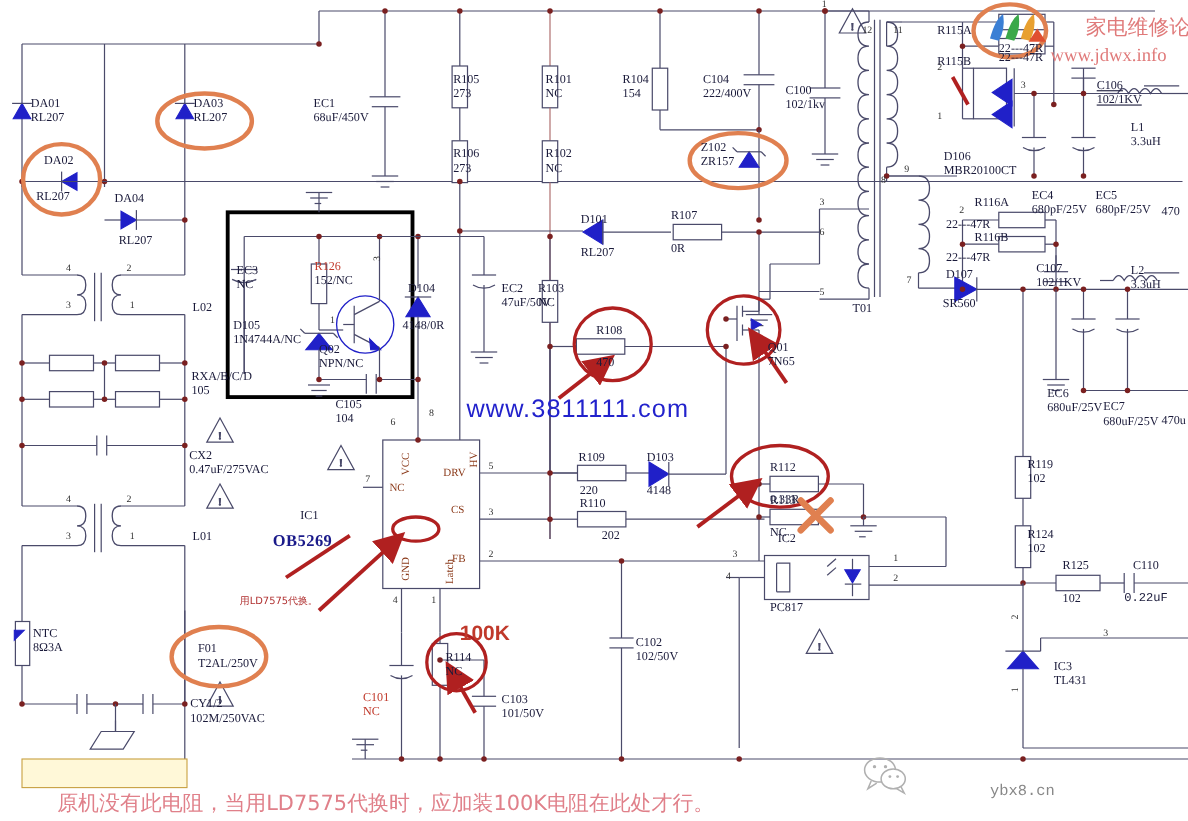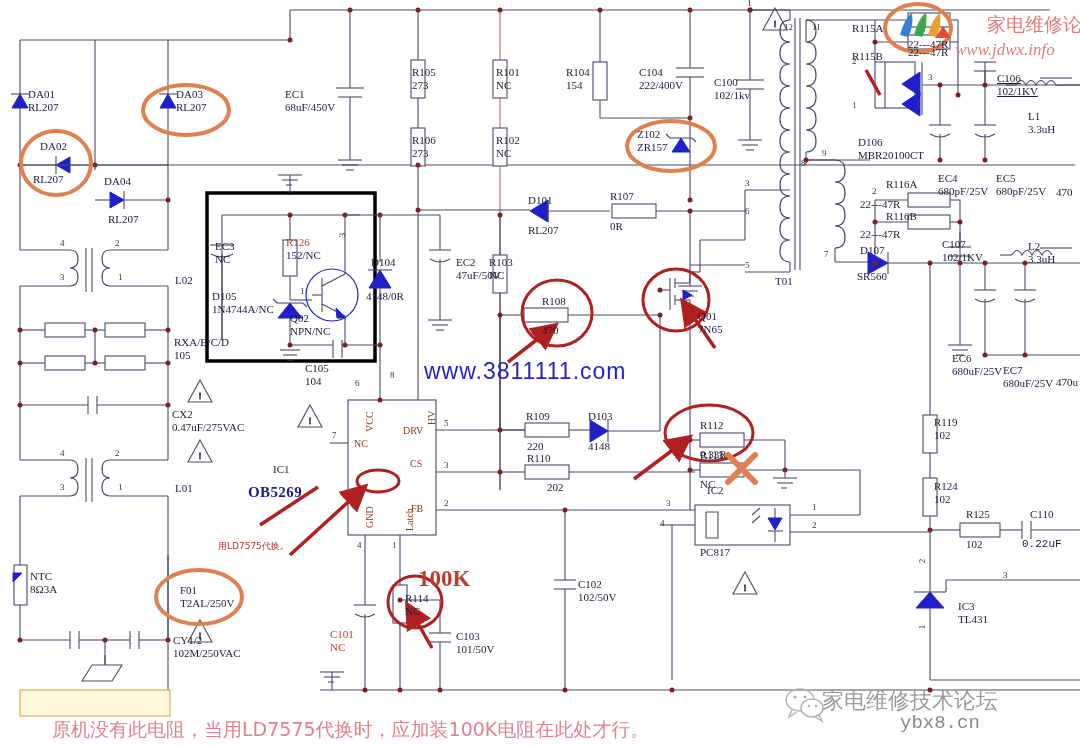--- a/index.html
+++ b/index.html
@@ -8,21 +8,21 @@
   svg#sheet{position:absolute;left:0;top:0;}
   .lbl{position:absolute;font-family:"Liberation Serif",serif;font-size:11px;color:#1a1a3a;line-height:1.15;white-space:nowrap;}
   .pin{position:absolute;font-family:"Liberation Serif",serif;font-size:9px;color:#333;}
   .red{color:#c0392b;}
   .icname{position:absolute;font-family:"Liberation Serif",serif;font-weight:bold;font-size:15px;color:#1a1a8a;letter-spacing:.4px;}
   .icpin{position:absolute;font-family:"Liberation Serif",serif;font-size:10px;color:#8b3a1a;}
   .icpin.rot{transform:rotate(-90deg);transform-origin:left top;}
   .wm{position:absolute;font-family:"Liberation Sans",sans-serif;font-size:23px;color:#2222cc;letter-spacing:1px;font-weight:500;}
   .cnnote{position:absolute;font-family:"DejaVu Sans",sans-serif;font-size:9px;color:#b03030;white-space:nowrap;}
   .bignote{position:absolute;font-family:"DejaVu Sans",sans-serif;font-size:19px;color:#e0808a;white-space:nowrap;font-weight:500;}
-  .annot100k{position:absolute;font-family:Liberation Serif, serif;font-size:23px;color:#c0392b;font-weight:bold;}
+  .annot100k{position:absolute;font-family:Liberation Sans, sans-serif;font-size:19px;color:#c0392b;font-weight:bold;}
   .logotxt{position:absolute;font-family:"DejaVu Sans",sans-serif;color:#e07a7a;white-space:nowrap;}
   .botlogo{position:absolute;font-family:"DejaVu Sans",sans-serif;color:#9a9a9a;white-space:nowrap;}
 </style>
 </head>
 <body>
 
 <div id="root">
 
 <svg id="sheet" width="1080" height="746" viewBox="0 0 1080 746">
   <defs>
@@ -732,22 +732,21 @@
 <div class="pin" style="left:812px;top:502px;">1</div>
 <div class="pin" style="left:812px;top:520px;">2</div>
 <div class="pin" style="left:300px;top:286px;">1</div>
 <div class="pin" style="left:340px;top:230px;transform:rotate(-90deg);">3</div>
 <div class="pin" style="left:920px;top:556px;transform:rotate(-90deg);">2</div>
 <div class="pin" style="left:920px;top:622px;transform:rotate(-90deg);">1</div>
 
 <div class="wm" style="left:424px;top:358px;">www.3811111.com</div>
 
 <div class="logotxt" style="left:987px;top:12px;font-size:19px;">家电维修论坛</div>
-<div class="logotxt" style="left:955px;top:40px;font-size:17px;font-family:'Liberation Serif',serif;font-style:italic;">www.jdwx.info</div>
-
-<div class="botlogo" style="left:822px;top:686px;font-size:22px;">家电维修技术论坛</div>
-<div class="botlogo" style="left:900px;top:712px;font-size:19px;color:#888;font-family:'Liberation Mono',monospace;">ybx8.cn</div>
+<div class="logotxt" style="left:955px;top:40px;font-size:17px;font-family:'Liberation Serif',serif;">www.jdwx.info</div>
+
+<div class="botlogo" style="left:900px;top:712px;font-size:14px;color:#888;font-family:'Liberation Mono',monospace;">ybx8.cn</div>
 
 <div class="cnnote" style="left:218px;top:540px;">用LD7575代换。</div>
 <div class="annot100k" style="left:418px;top:566px;">100K</div>
 <div class="bignote" style="left:52px;top:717px;">原机没有此电阻，当用LD7575代换时，应加装100K电阻在此处才行。</div>
 
 </div>
 
 </body></html>

